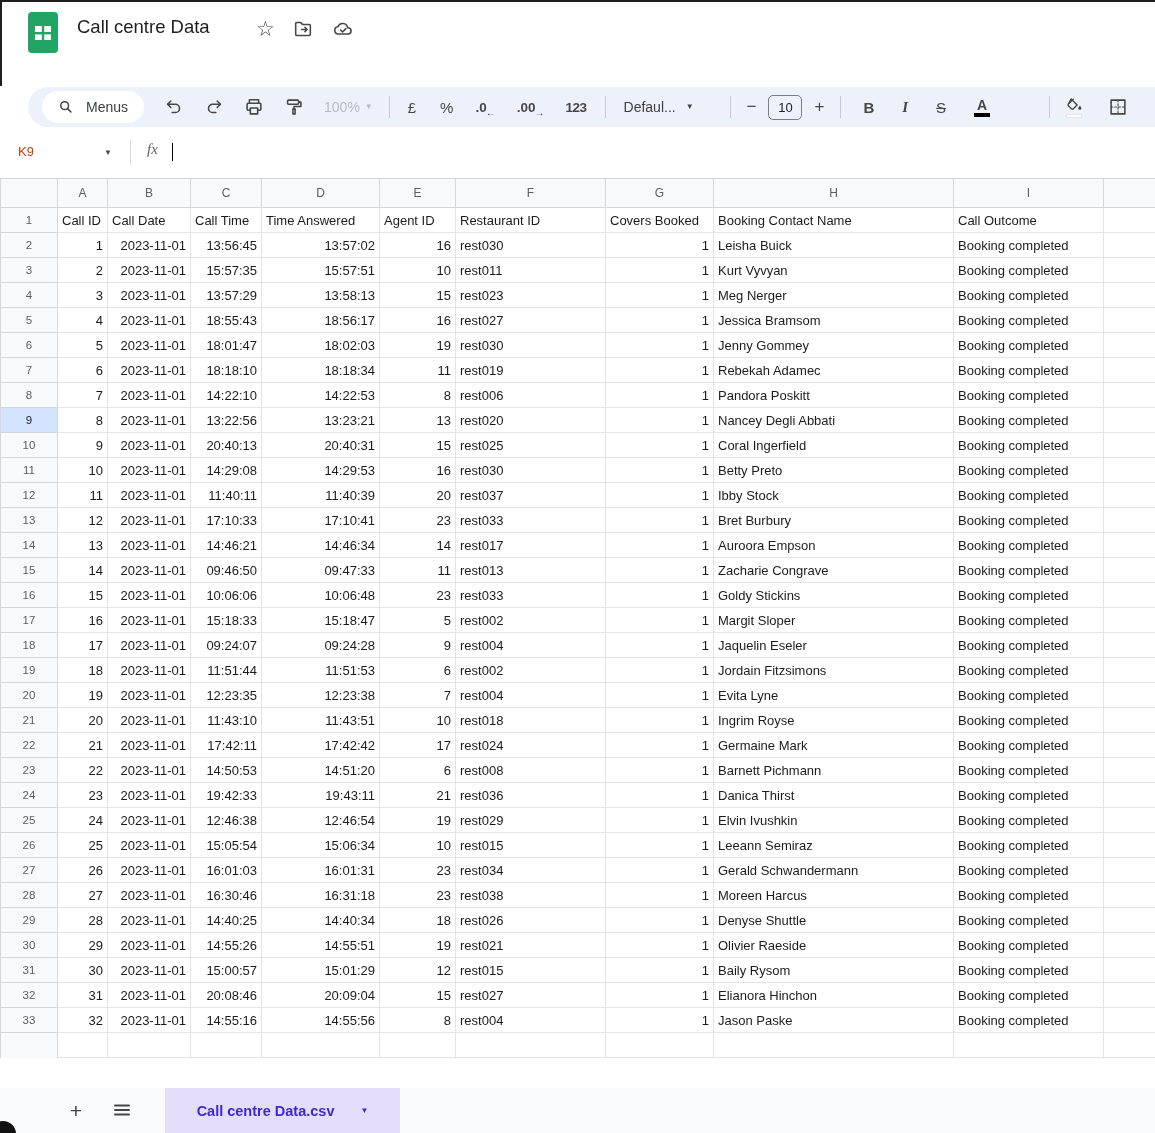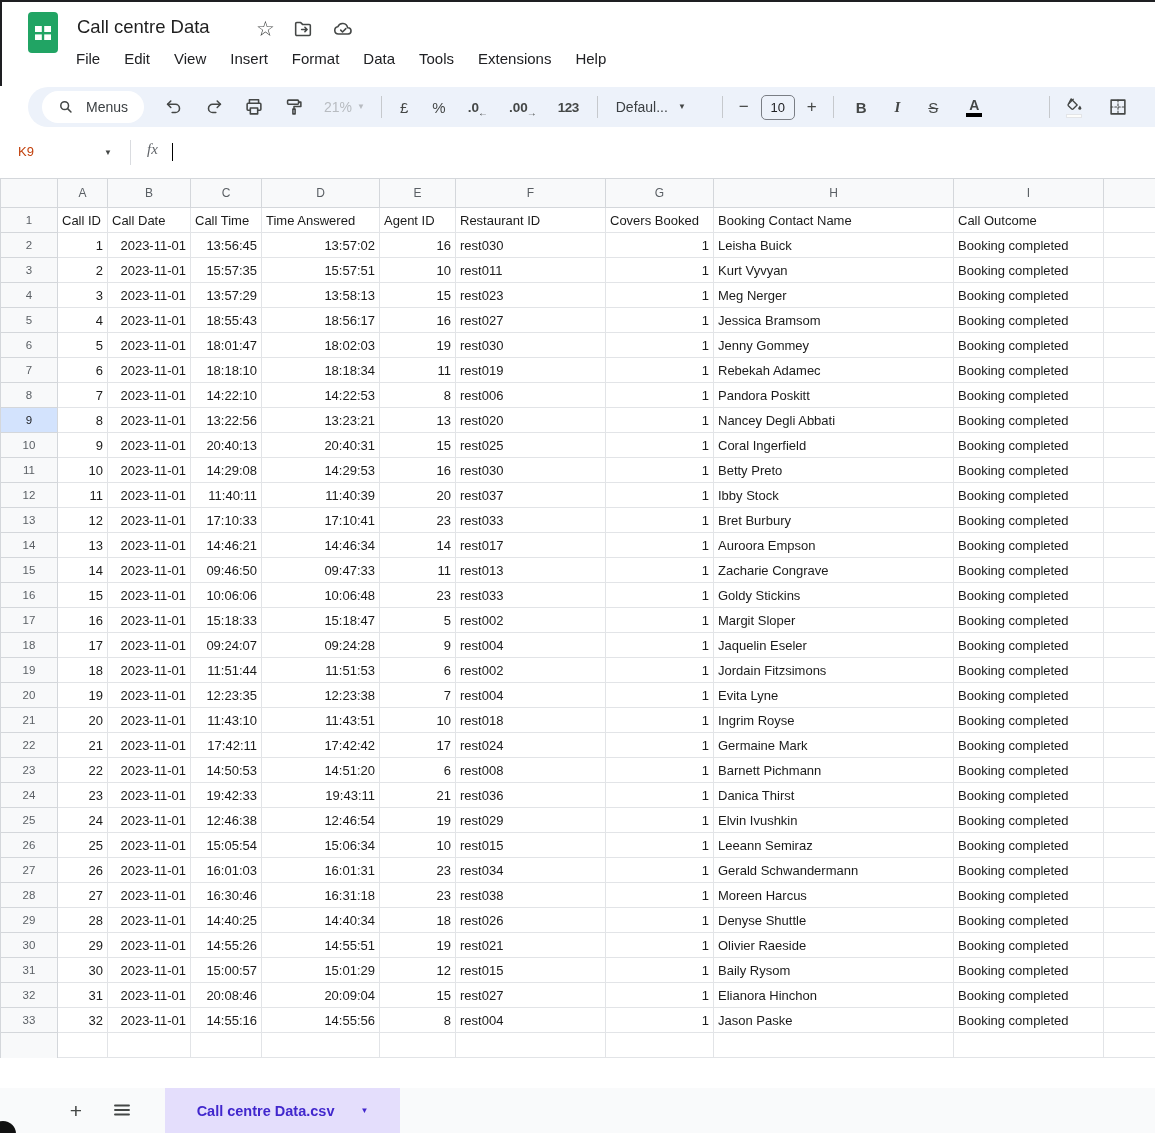--- a/index.html
+++ b/index.html
@@ -112,31 +112,20 @@
         <path d="M10.5 12.5 h6 m-2.4 -2.4 l2.4 2.4 -2.4 2.4"></path>
       </svg>
     </span>
     <span class="tb-ic">
       <svg width="22" height="22" viewBox="0 0 24 24" style="stroke:#444746;fill:none;stroke-width:1.7;stroke-linecap:round;stroke-linejoin:round;">
         <path d="M7 17.5 a4 4 0 0 1 -.6 -7.95 A5.5 5.5 0 0 1 17 10.6 a3.4 3.4 0 0 1 .6 6.9 z"></path>
         <path d="M9.5 13.2 l2 2 3.6 -3.6"></path>
       </svg>
     </span>
   </div>
-  <div class="abs" id="menu-bar">
-      <span class="menu-item">File</span>
-      <span class="menu-item">Edit</span>
-      <span class="menu-item">View</span>
-      <span class="menu-item">Insert</span>
-      <span class="menu-item">Format</span>
-      <span class="menu-item">Data</span>
-      <span class="menu-item">Tools</span>
-      <span class="menu-item">Extensions</span>
-      <span class="menu-item">Help</span>
-    </div>
 
   <div class="abs" id="toolbar">
     <span id="menus-pill">
       <span class="tb-ic">
         <svg width="18" height="18" viewBox="0 0 20 20">
             <circle cx="8.5" cy="8.5" r="4.3"></circle>
             <path d="M11.8 11.8 L15.5 15.5"></path>
           </svg>
       </span>
       <span>Menus</span>
@@ -161,21 +150,21 @@
         </svg>
     </span>
     <span class="tb-ic" style="margin-left:16px;">
       <svg width="22" height="22" viewBox="0 0 24 24">
           <rect x="5" y="4.5" width="12" height="4.5" rx="1"></rect>
           <path d="M17 6.7 h2.5 v4.8 H12 v3"></path>
           <rect x="10.8" y="14.3" width="2.4" height="5.2"></rect>
         </svg>
     </span>
     <span id="zoom-ctl" style="margin-left:18px;">
-      <span>21%</span>
+      <span>100%</span>
       <span class="caret">▼</span>
     </span>
     <span class="divider" style="margin-left:16px;"></span>
     <span class="tb-txt" style="margin-left:18px;">£</span>
     <span class="tb-txt" style="margin-left:24px;">%</span>
     <span class="tb-txt" style="margin-left:22px;font-size:13.5px;font-weight:bold;"><span>.0</span><span class="subarrow">←</span></span>
     <span class="tb-txt" style="margin-left:20px;font-size:13.5px;font-weight:bold;"><span>.00</span><span class="subarrow">→</span></span>
     <span class="tb-txt" id="num-123" style="margin-left:20px;">123</span>
     <span class="divider" style="margin-left:18px;"></span>
     <span id="font-ctl" style="margin-left:18px;">

